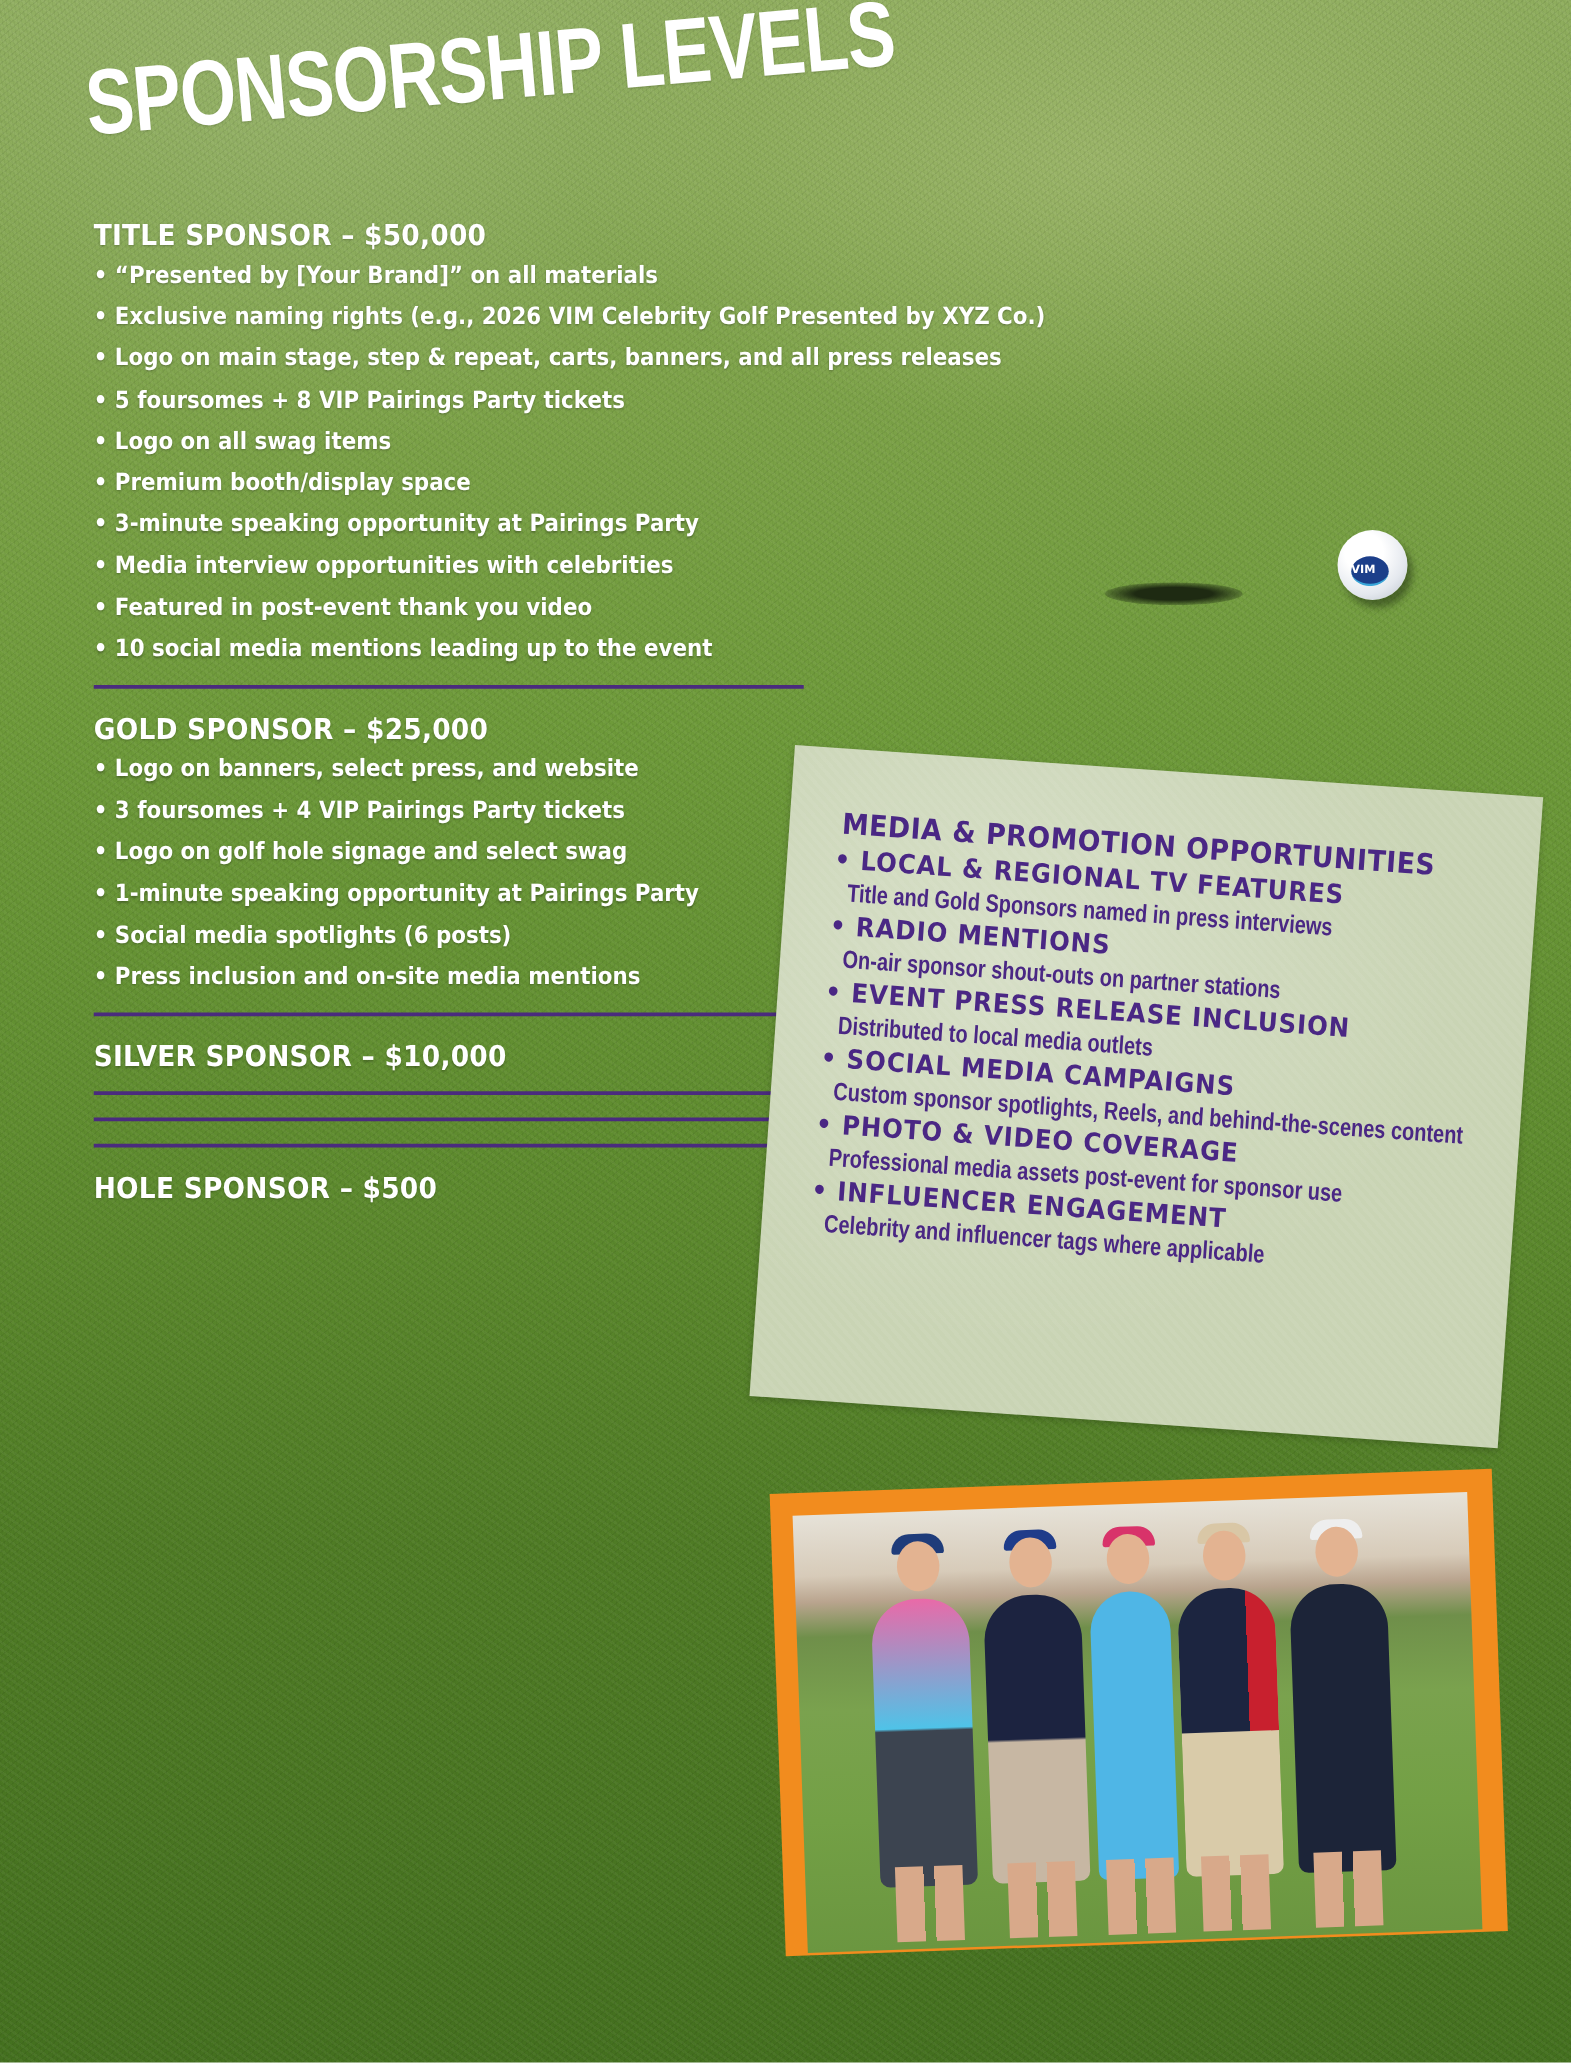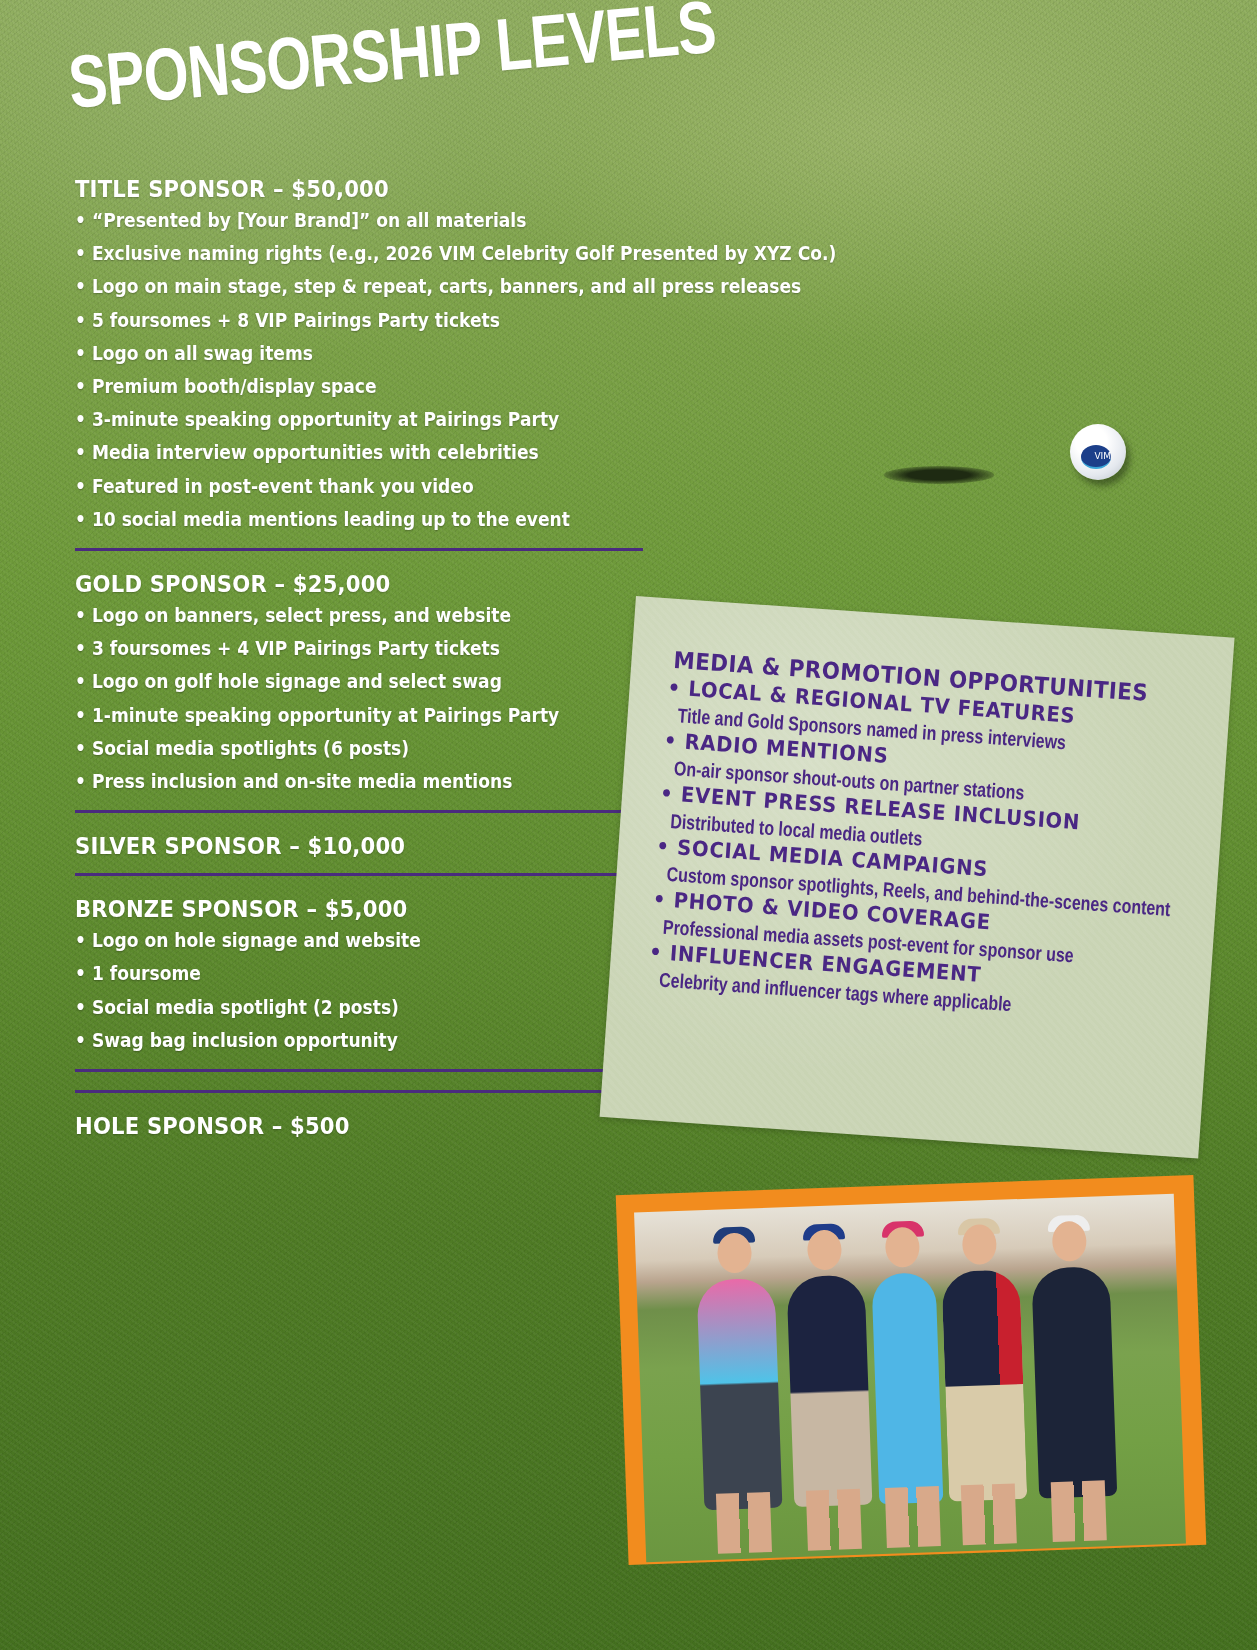--- a/index.html
+++ b/index.html
@@ -52,21 +52,21 @@
   }
   .ball {
     position: absolute; left: 1070px; top: 424px; width: 56px; height: 56px;
     border-radius: 50%;
     background: radial-gradient(circle at 38% 32%, #ffffff 30%, #e4e8ee 65%, #b8bfc8 100%);
     box-shadow: 4px 6px 6px rgba(20,30,10,0.45);
   }
   .ball-logo {
     position: absolute; left: 11px; top: 21px; width: 30px; height: 22px;
     border-radius: 50%; background: #1c3f8a; color: #fff;
-    font-size: 9px; font-weight: normal; text-align: right; line-height: 22px;
+    font-size: 9px; font-weight: bold; text-align: left; line-height: 22px;
     border-bottom: 2px solid #3aa6d8;
   }
 
   .media-card {
     position: absolute; left: 636px; top: 596px; width: 600px; height: 522px;
     background:
       radial-gradient(ellipse at 30% 30%, rgba(255,255,255,0.25), transparent 60%),
       repeating-linear-gradient(45deg, rgba(255,255,255,0.05) 0 3px, transparent 3px 6px),
       #c9d4b4;
     transform: rotate(4deg); transform-origin: left top;
@@ -153,29 +153,20 @@
       <li>Press inclusion and on-site media mentions</li>
     </ul>
   </section>
   <div class="divider"></div>
 
   <section class="tier">
     <div class="tier-heading">SILVER SPONSOR – $10,000</div>
   </section>
   <div class="divider"></div>
 
-  <section class="tier">
-    <div class="tier-heading">BRONZE SPONSOR – $5,000</div>
-    <ul>
-      <li>Logo on hole signage and website</li>
-      <li>1 foursome</li>
-      <li>Social media spotlight (2 posts)</li>
-      <li>Swag bag inclusion opportunity</li>
-    </ul>
-  </section>
   <div class="divider"></div>
 
   <div class="divider"></div>
 
   <section class="tier">
     <div class="tier-heading">HOLE SPONSOR – $500</div>
   </section>
 </div>
 
 <div class="hole"></div>

